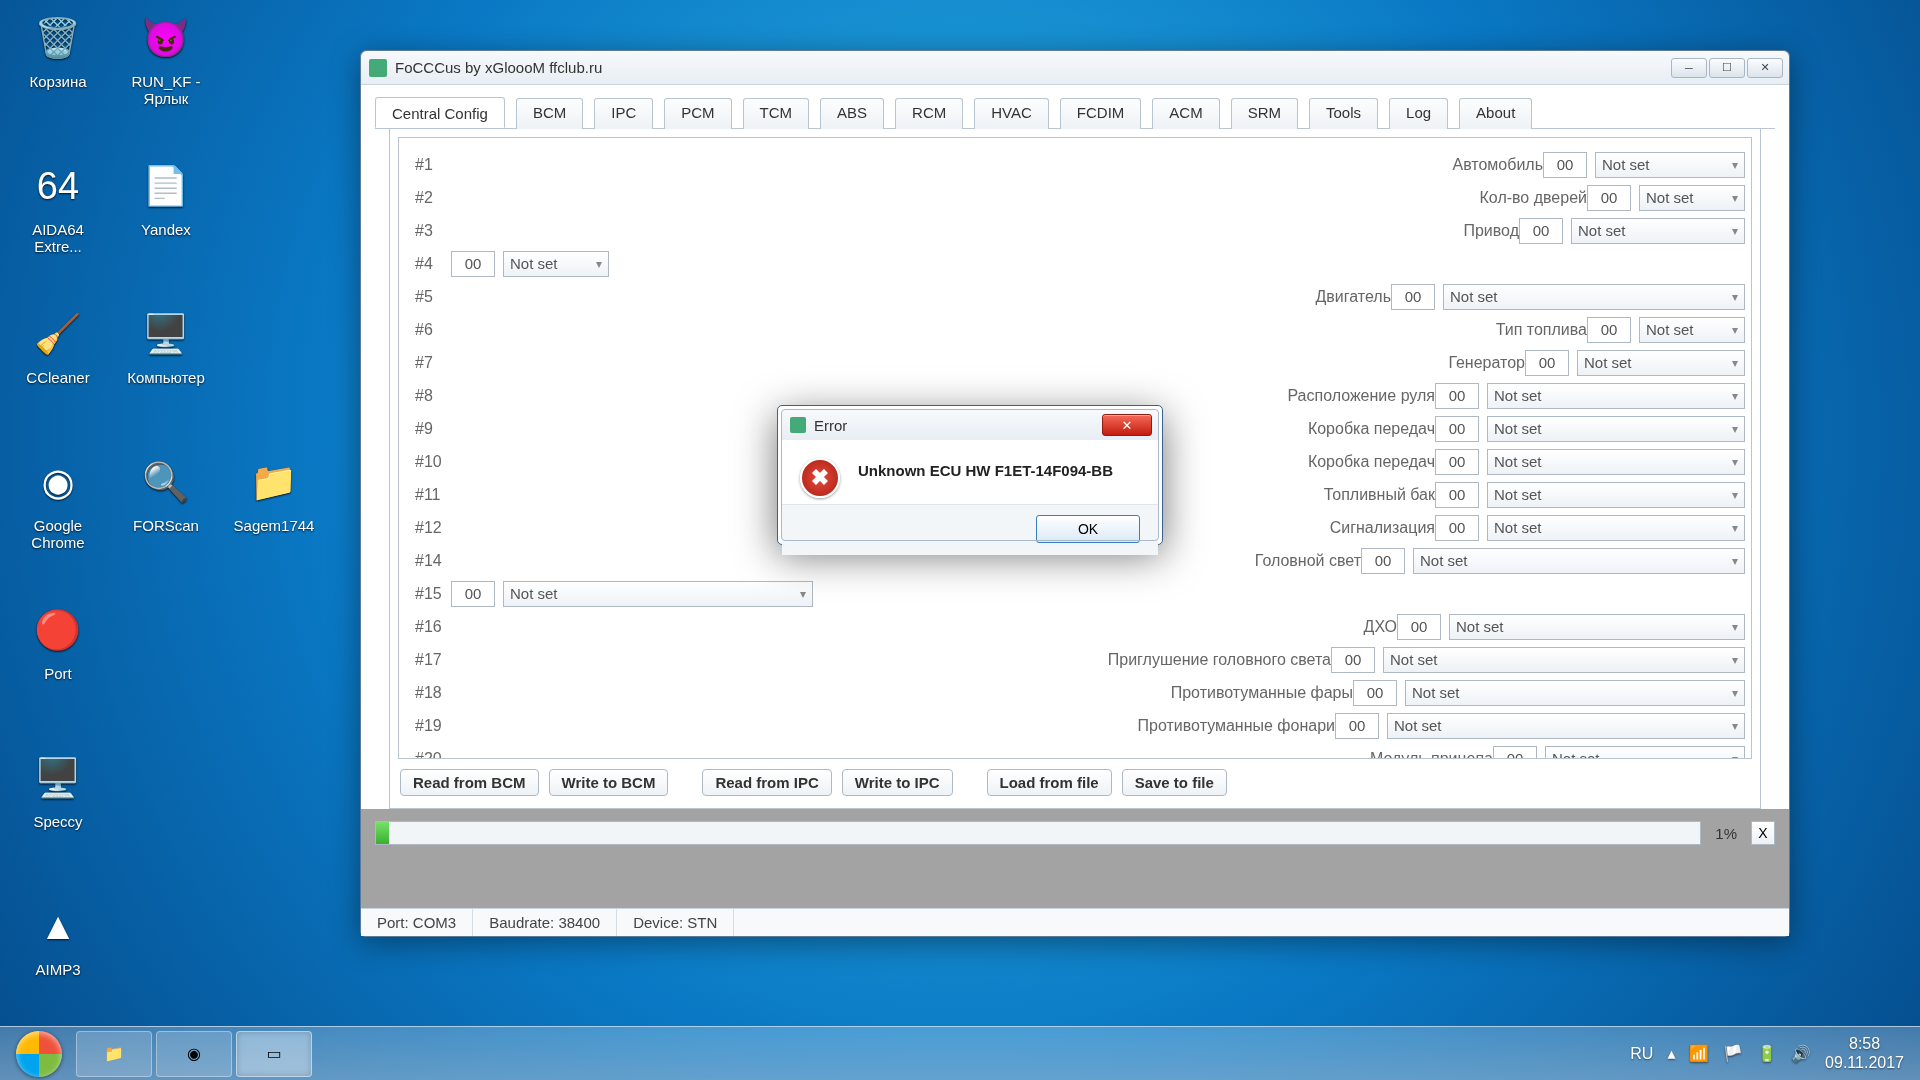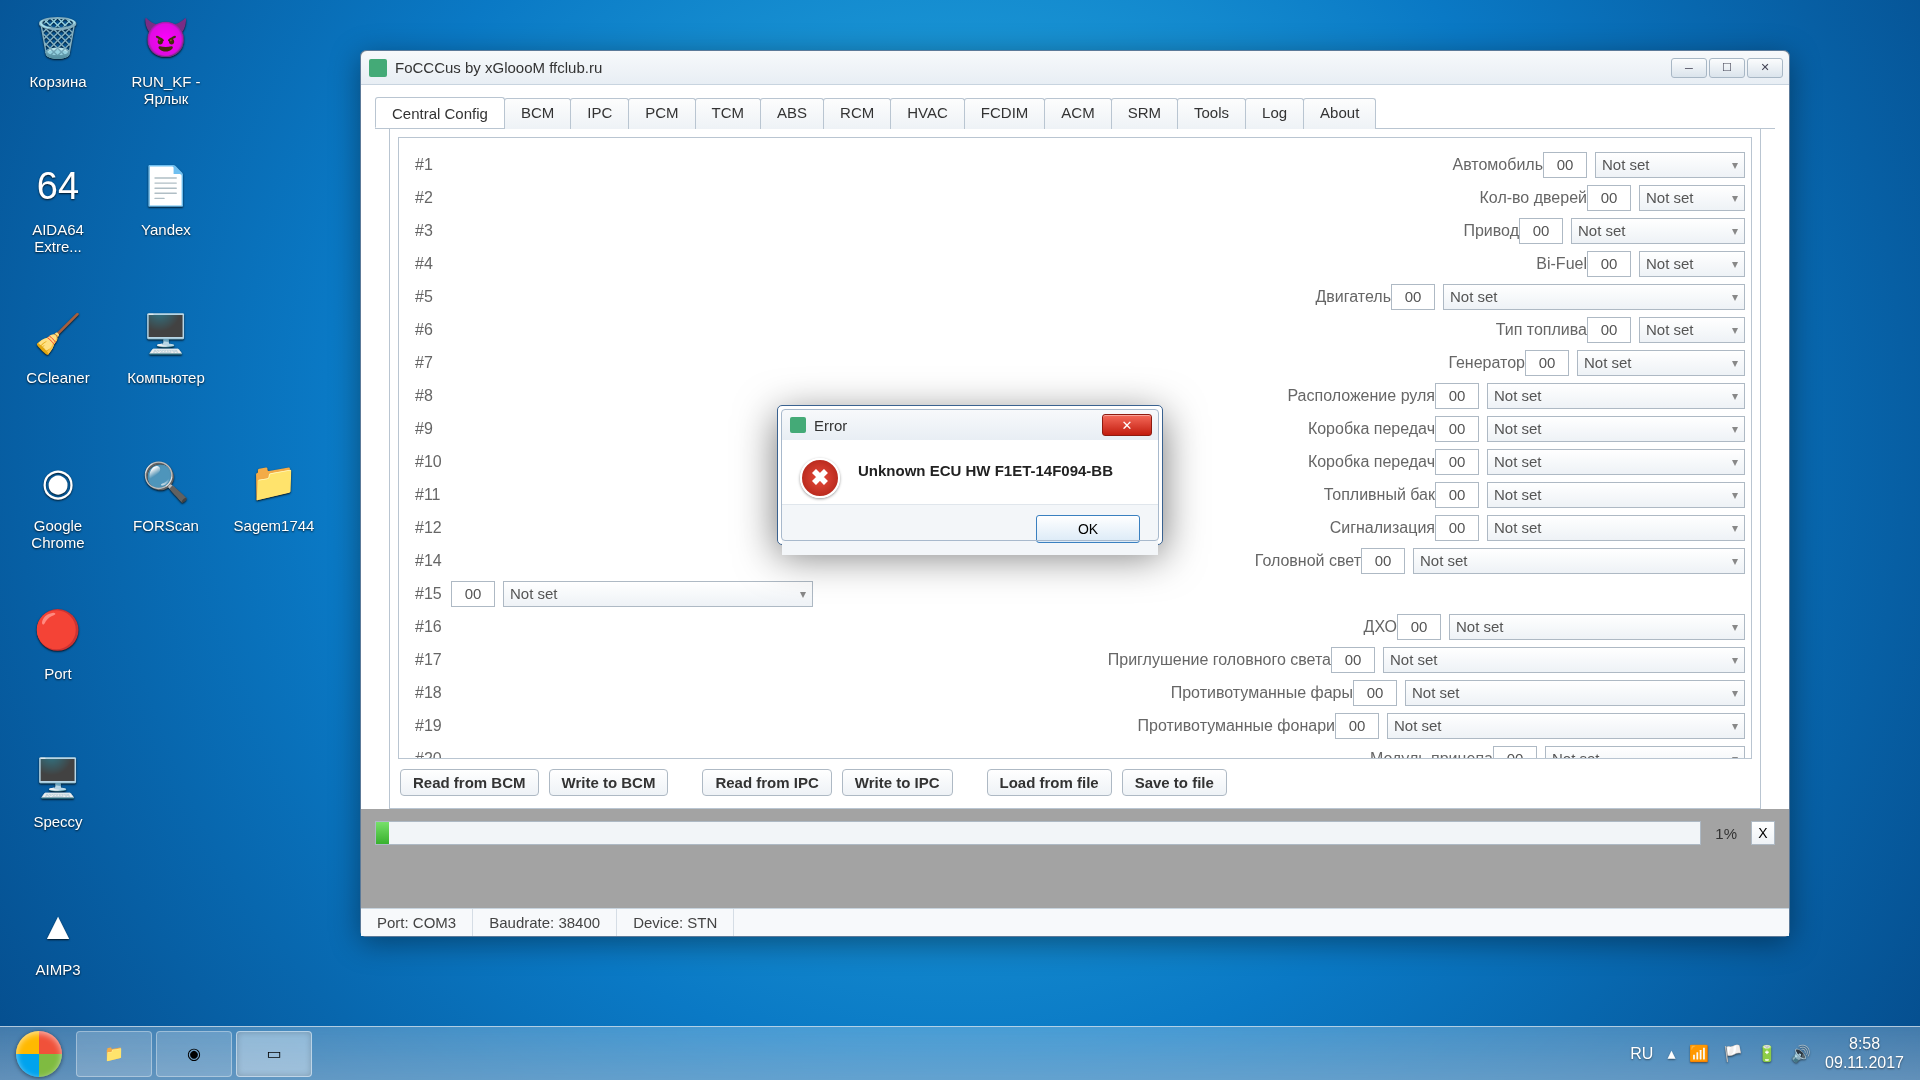--- a/index.html
+++ b/index.html
@@ -21,21 +21,21 @@
   box-shadow: 0 6px 30px rgba(0,0,0,.4); }
 .titlebar { height: 34px; background: linear-gradient(#f7f9fb,#e8eef4); border-bottom: 1px solid #c8d4df;
   border-radius: 6px 6px 0 0; display: flex; align-items: center; padding: 0 6px 0 8px; }
 .titlebar .ico { width: 18px; height: 18px; background: #4a7; border-radius: 2px; margin-right: 8px; }
 .titlebar .txt { flex: 1; color: #333; font-size: 15px; }
 .winbtns { display: flex; gap: 2px; }
 .winbtn { width: 36px; height: 20px; border: 1px solid #a8b7c5; background: linear-gradient(#fbfcfd,#dbe4ec);
   border-radius: 3px; display: flex; align-items: center; justify-content: center; font-size: 11px; color: #445; cursor: pointer; }
 
 .tabstrip { padding: 12px 14px 0; background: #fff; }
-.tabs { display: flex; border-bottom: 1px solid #b9c5d1; }
+.tabs { display: flex; border-bottom: 1px solid #b9c5d1; gap: 12px; }
 .tab { padding: 5px 16px; border: 1px solid #b9c5d1; border-bottom: none; background: linear-gradient(#fdfdfd,#eef2f6);
   font-size: 15px; color: #333; cursor: pointer; border-radius: 3px 3px 0 0; margin-right: -1px; position: relative; top: 1px; }
 .tab.active { background: #fff; border-bottom: 1px solid #fff; font-weight: 400; padding-top: 7px; top: 0; }
 
 .panel { margin: 0 14px; border: 1px solid #b9c5d1; border-top: none; padding: 8px; background: #fff; }
 .listframe { height: 622px; border: 1px solid #b9c5d1; overflow-y: scroll; padding: 10px 6px 6px 6px; }
 .row { display: flex; align-items: center; height: 33px; }
 .row .idx { width: 46px; padding-left: 10px; color: #666; font-size: 16px; }
 .row .name { flex: 1; color: #666; font-size: 16px; text-align: right; }
 .row input.code { width: 44px; height: 26px; border: 1px solid #aeb9c4; text-align: center;
@@ -201,21 +201,20 @@
             <div class="select" style="width:106px">Not set</div>
           </div>
           <div class="row">
             <div class="idx">#3</div>
             <div class="name">Привод</div>
             <input class="code" value="00" style="">
             <div class="select" style="width:174px">Not set</div>
           </div>
           <div class="row">
             <div class="idx">#4</div>
-            <div class="name">Bi-Fuel</div>
             <input class="code" value="00" style="">
             <div class="select" style="width:106px">Not set</div>
           </div>
           <div class="row">
             <div class="idx">#5</div>
             <div class="name">Двигатель</div>
             <input class="code" value="00" style="">
             <div class="select" style="width:302px">Not set</div>
           </div>
           <div class="row">

